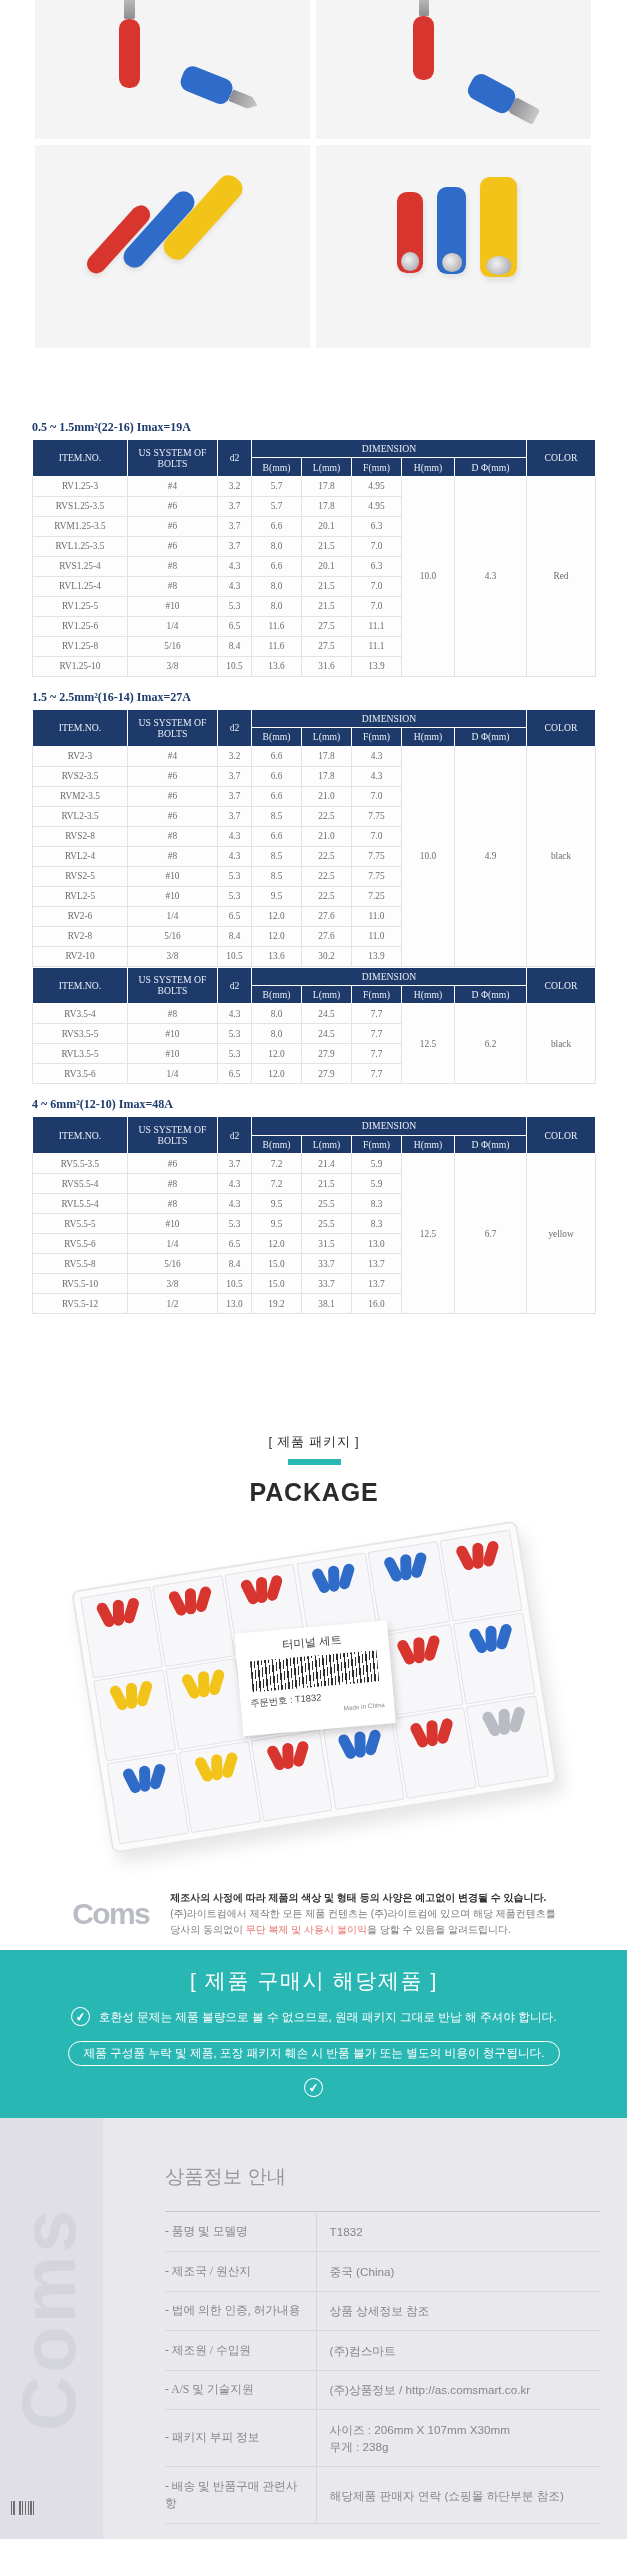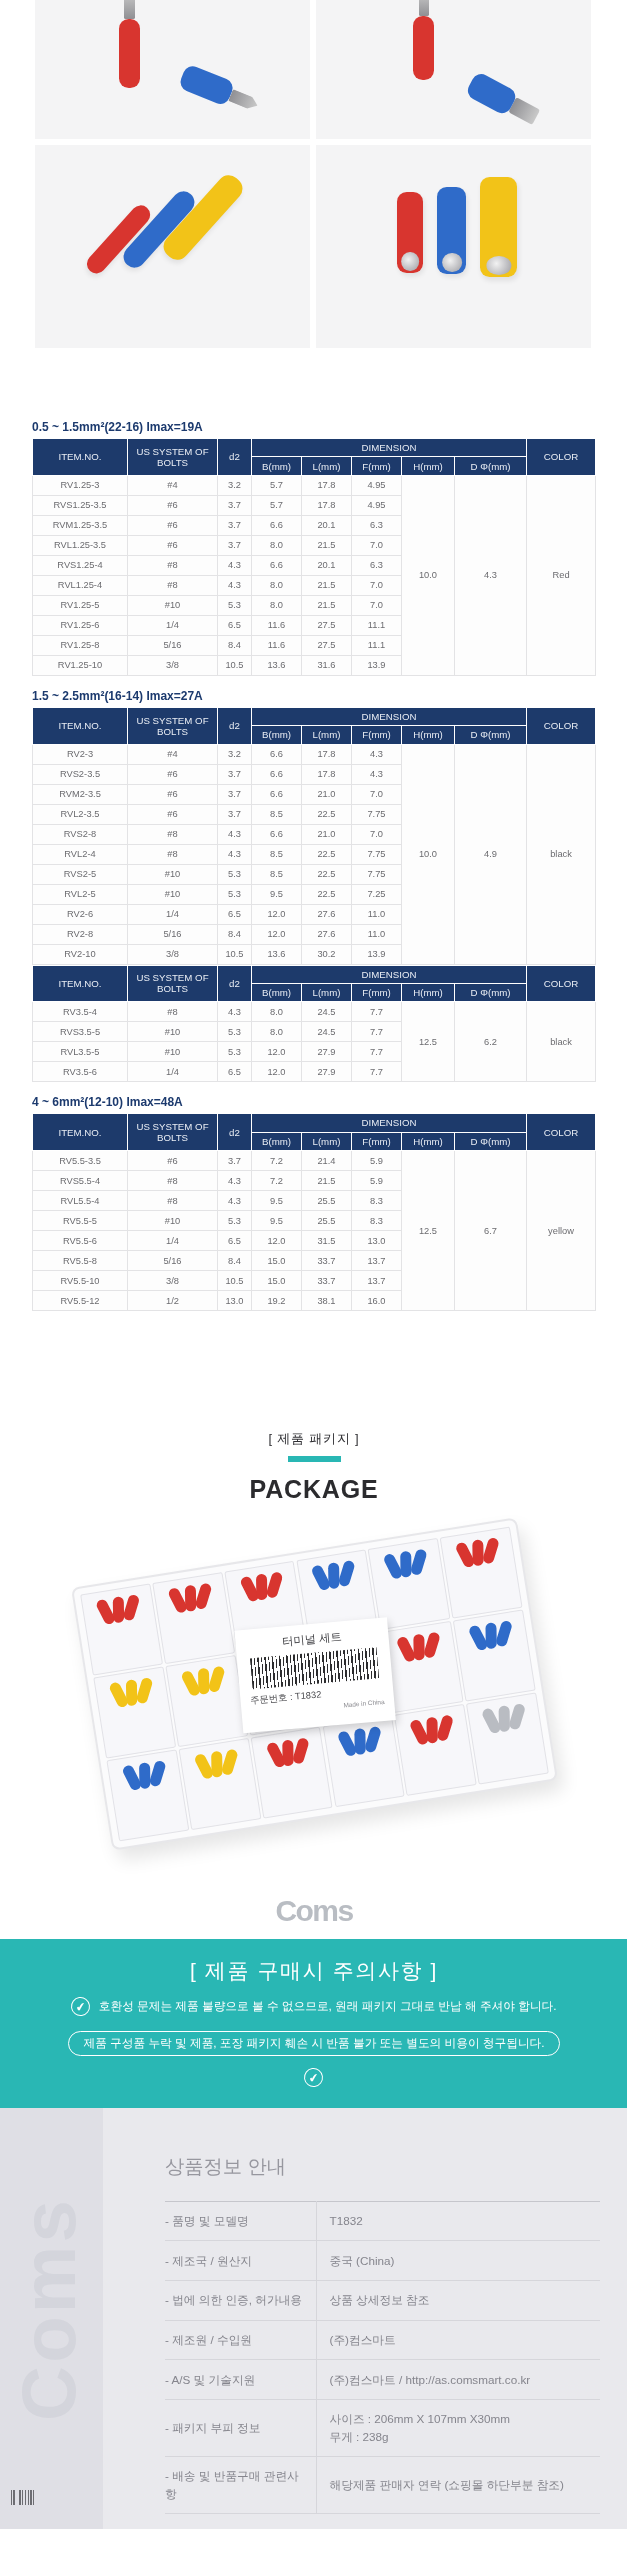--- a/index.html
+++ b/index.html
@@ -12,21 +12,21 @@
   .ph { background:#f4f4f5; position:relative; overflow:hidden; }
   .t-sleeve { border-radius:9.7px; }
   .t-tip { background:linear-gradient(180deg,#c9c9c9,#8f8f93); margin:0 auto; border-radius:1.6px; }
   .tube { position:absolute; border-radius:11.3px; box-shadow:1.6px 3.2px 4.8px rgba(0,0,0,.08); }
   .cyl { position:absolute; border-radius:9.7px; box-shadow:1.6px 3.2px 4.8px rgba(0,0,0,.08); }
   .face { position:absolute; bottom:2.4px; left:50%; transform:translateX(-50%); width:68%; height:19.3px; border-radius:50%; background:radial-gradient(circle at 40% 40%,#f2f2f2,#9a9aa0); }
   .stand { position:absolute; }
   .lay { position:absolute; }
 
   
-  .tables { padding:0 32px; }
+  .tables { padding:0 32px;font-family:Liberation Serif, serif; }
   .spec-title { font-size:12px; font-weight:bold; color:#1c3a6e; margin:13px 0 4px 0; }
   .spec-title.first { margin-top:71px; }
   table.spec-table { border-collapse:collapse; width:564px; table-layout:fixed; }
   table.spec-table th { background:#1d3a6b; color:#e9edf4; border:0.8px solid #ffffff; font-weight:normal; font-size:9.7px; padding:3.2px 1.6px; text-align:center; }
   table.spec-table td { border:0.8px solid #e3e3e5; color:#6b6b6f; font-size:9.3px; text-align:center; height:20px; padding:0 1.6px; background:#fdfdfd; }
 
   
   .package-section { text-align:center; }
   .pkg-tag { margin-top:119px; font-size:13px; color:#2f2f33; letter-spacing:0.8px; }
   .pkg-bar { width:53px; height:6.4px; margin:8px auto 0; }
@@ -61,21 +61,21 @@
 
   
   .info { height:421px; background:#e9e9ed; position:relative; }
   .info-strip { position:absolute; left:0; top:0; width:103px; height:100%; background:#dfdfe5; overflow:hidden; }
   .wm { position:absolute; left:4.8px; top:89px; writing-mode:vertical-rl; transform:rotate(180deg); font-size:76px; font-weight:bold; color:#d4d5dc; letter-spacing:3.2px; }
   .barcode { position:absolute; left:11.3px; bottom:24px; width:24px; height:14.5px; background:repeating-linear-gradient(90deg,#6d6d72 0 0.8px,transparent 0.8px 2.4px,#6d6d72 2.4px 4px,transparent 4px 5.6px); }
   .info-content { position:absolute; left:165px; top:45px; width:435px; }
   .info-title { font-size:19.3px; font-weight:normal; color:#97979f; }
   table.info-table { margin-top:21px; border-collapse:collapse; width:435px; border-top:0.8px solid #c6c6cc; }
   table.info-table td { border-bottom:0.8px solid #d6d6db; font-size:11.7px; color:#85858d; padding:10.5px 0; vertical-align:middle; line-height:1.5; }
-  table.info-table td.lbl { width:151px; border-right:0.8px solid #d6d6db; padding-right:6.4px; }
+  table.info-table td.lbl { width:151px; border-right:0.8px solid #d6d6db; padding-right:6.4px;font-family:Liberation Serif, serif; }
   table.info-table td.val { padding-left:13px; white-space:pre-line; }
 </style>
 </head>
 <body>
 
 <div id="page">
 
   <div class="photo-grid">
     <div class="ph">
       <div class="stand" style="left:84px; top:-8px;">
@@ -555,24 +555,29 @@
           <div class="pkg-barcode"></div>
           <div class="pkg-label-order">주문번호 : T1832</div>
           <div class="pkg-label-madein">Made in China</div>
         </div>
       </div>
     </div>
   </div>
 
   <div class="disclaimer">
     <div class="coms-logo">Coms</div>
+    <div class="disc-text">
+      <p class="bold">제조사의 사정에 따라 제품의 색상 및 형태 등의 사양은 예고없이 변경될 수 있습니다.</p>
+      <p>(주)라이트컴에서 제작한 모든 제품 컨텐츠는 (주)라이트컴에 있으며 해당 제품컨텐츠를</p>
+      <p><span>당사의 동의없이 </span><span class="red">무단 복제 및 사용시 불이익</span><span>을 당할 수 있음을 알려드립니다.</span></p>
+    </div>
   </div>
 
   <div class="notice" style="background:#29b7b4;">
-    <div class="notice-title">[  제품 구매시 주의사항  ]</div>
+    <div class="notice-title">[  제품 구매시 해당제품  ]</div>
     <div class="check-line">
       <span class="check-icon">✔</span>
       <span>호환성 문제는 제품 불량으로 볼 수 없으므로, 원래 패키지 그대로 반납 해 주셔야 합니다.</span>
     </div>
     <div class="pill">제품 구성품 누락 및 제품, 포장 패키지 훼손 시 반품 불가 또는 별도의 비용이 청구됩니다.</div>
     <div class="check-line">
       <span class="check-icon">✔</span>
     </div>
   </div>
 
@@ -597,21 +602,21 @@
             <tr>
               <td class="lbl">- 법에 의한 인증, 허가내용</td>
               <td class="val">상품 상세정보 참조</td>
             </tr>
             <tr>
               <td class="lbl">- 제조원 / 수입원</td>
               <td class="val">(주)컴스마트</td>
             </tr>
             <tr>
               <td class="lbl">- A/S 및 기술지원</td>
-              <td class="val">(주)컴스마트 / http://as.comsmart.co.kr</td>
+              <td class="val">(주)상품정보 / http://as.comsmart.co.kr</td>
             </tr>
             <tr>
               <td class="lbl">- 패키지 부피 정보</td>
               <td class="val">사이즈 : 206mm X 107mm X30mm
 무게 : 238g</td>
             </tr>
             <tr>
               <td class="lbl">- 배송 및 반품구매 관련사항</td>
               <td class="val">해당제품 판매자 연락 (쇼핑몰 하단부분 참조)</td>
             </tr>

